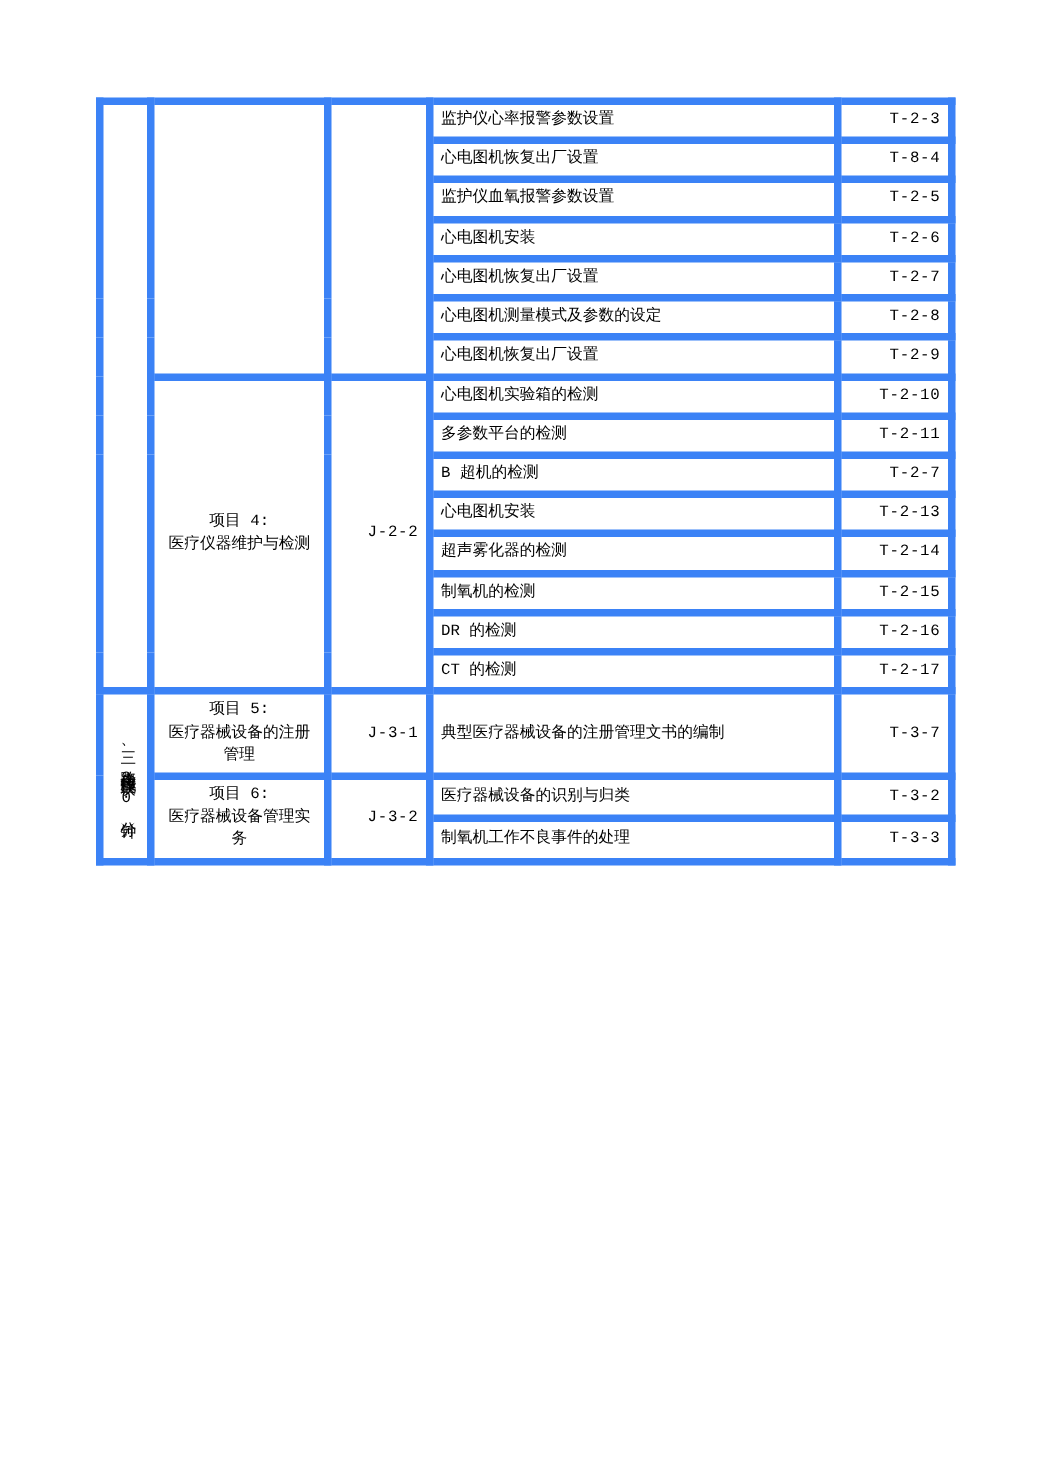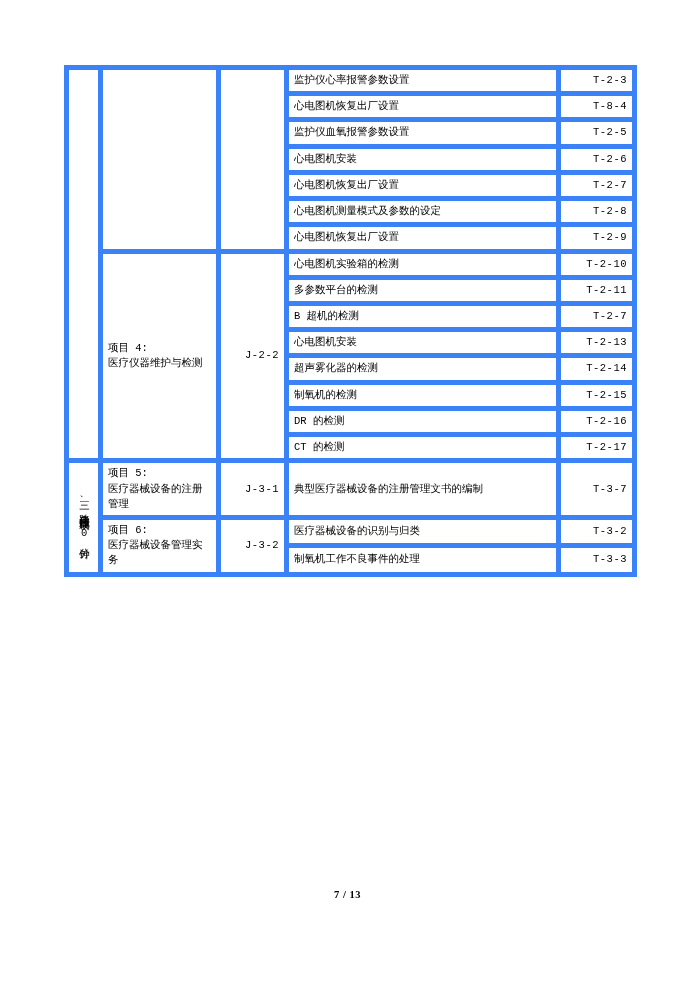--- a/index.html
+++ b/index.html
@@ -48,21 +48,21 @@
   .cell-vert {
     text-align: center;
     writing-mode: vertical-rl;
     text-orientation: upright;
     letter-spacing: 1px;
     line-height: 1.2;
     white-space: normal;
     padding: 4px 6px;
   }
   .cell-center {
-    text-align: left;
+    text-align: center;
     margin-left: 24px;
   }
   .cell-left {
     text-align: left;
   }
   .code-cell {
     text-align: right;
     font-family: "Liberation Serif", "DejaVu Serif", serif;
     letter-spacing: 0.5px;
   }
@@ -184,14 +184,13 @@
           <td class="col-e code-cell">T-3-2</td>
         </tr>
         <tr class="row-h">
           <td class="col-d cell-left">制氧机工作不良事件的处理</td>
           <td class="col-e code-cell">T-3-3</td>
         </tr>
       </tbody>
     </table>
   </div>
 
-  <div class="footer">7 / 13</div>
 </div>
 
 </body></html>

